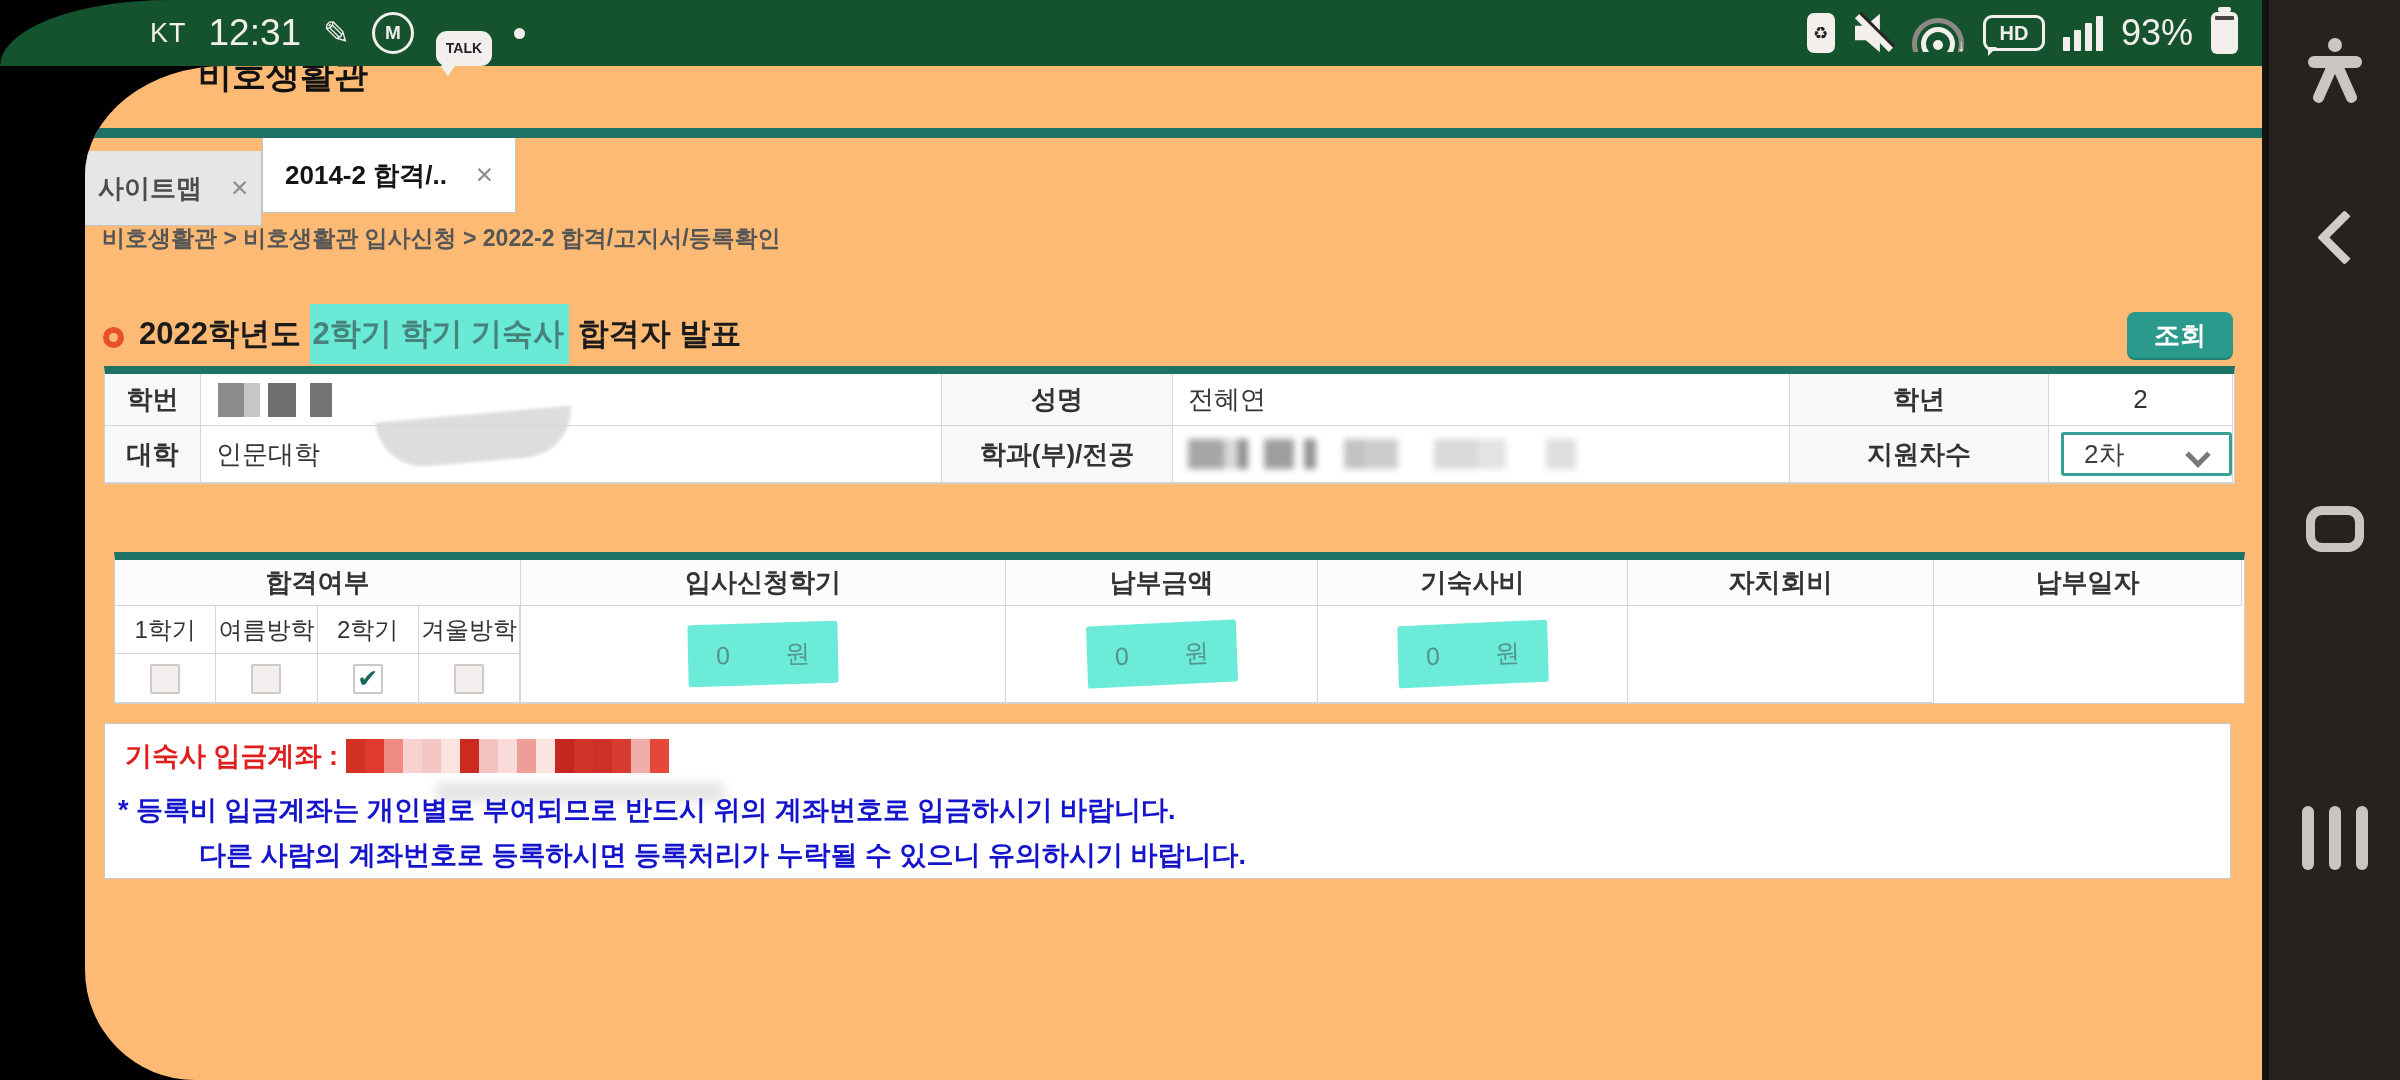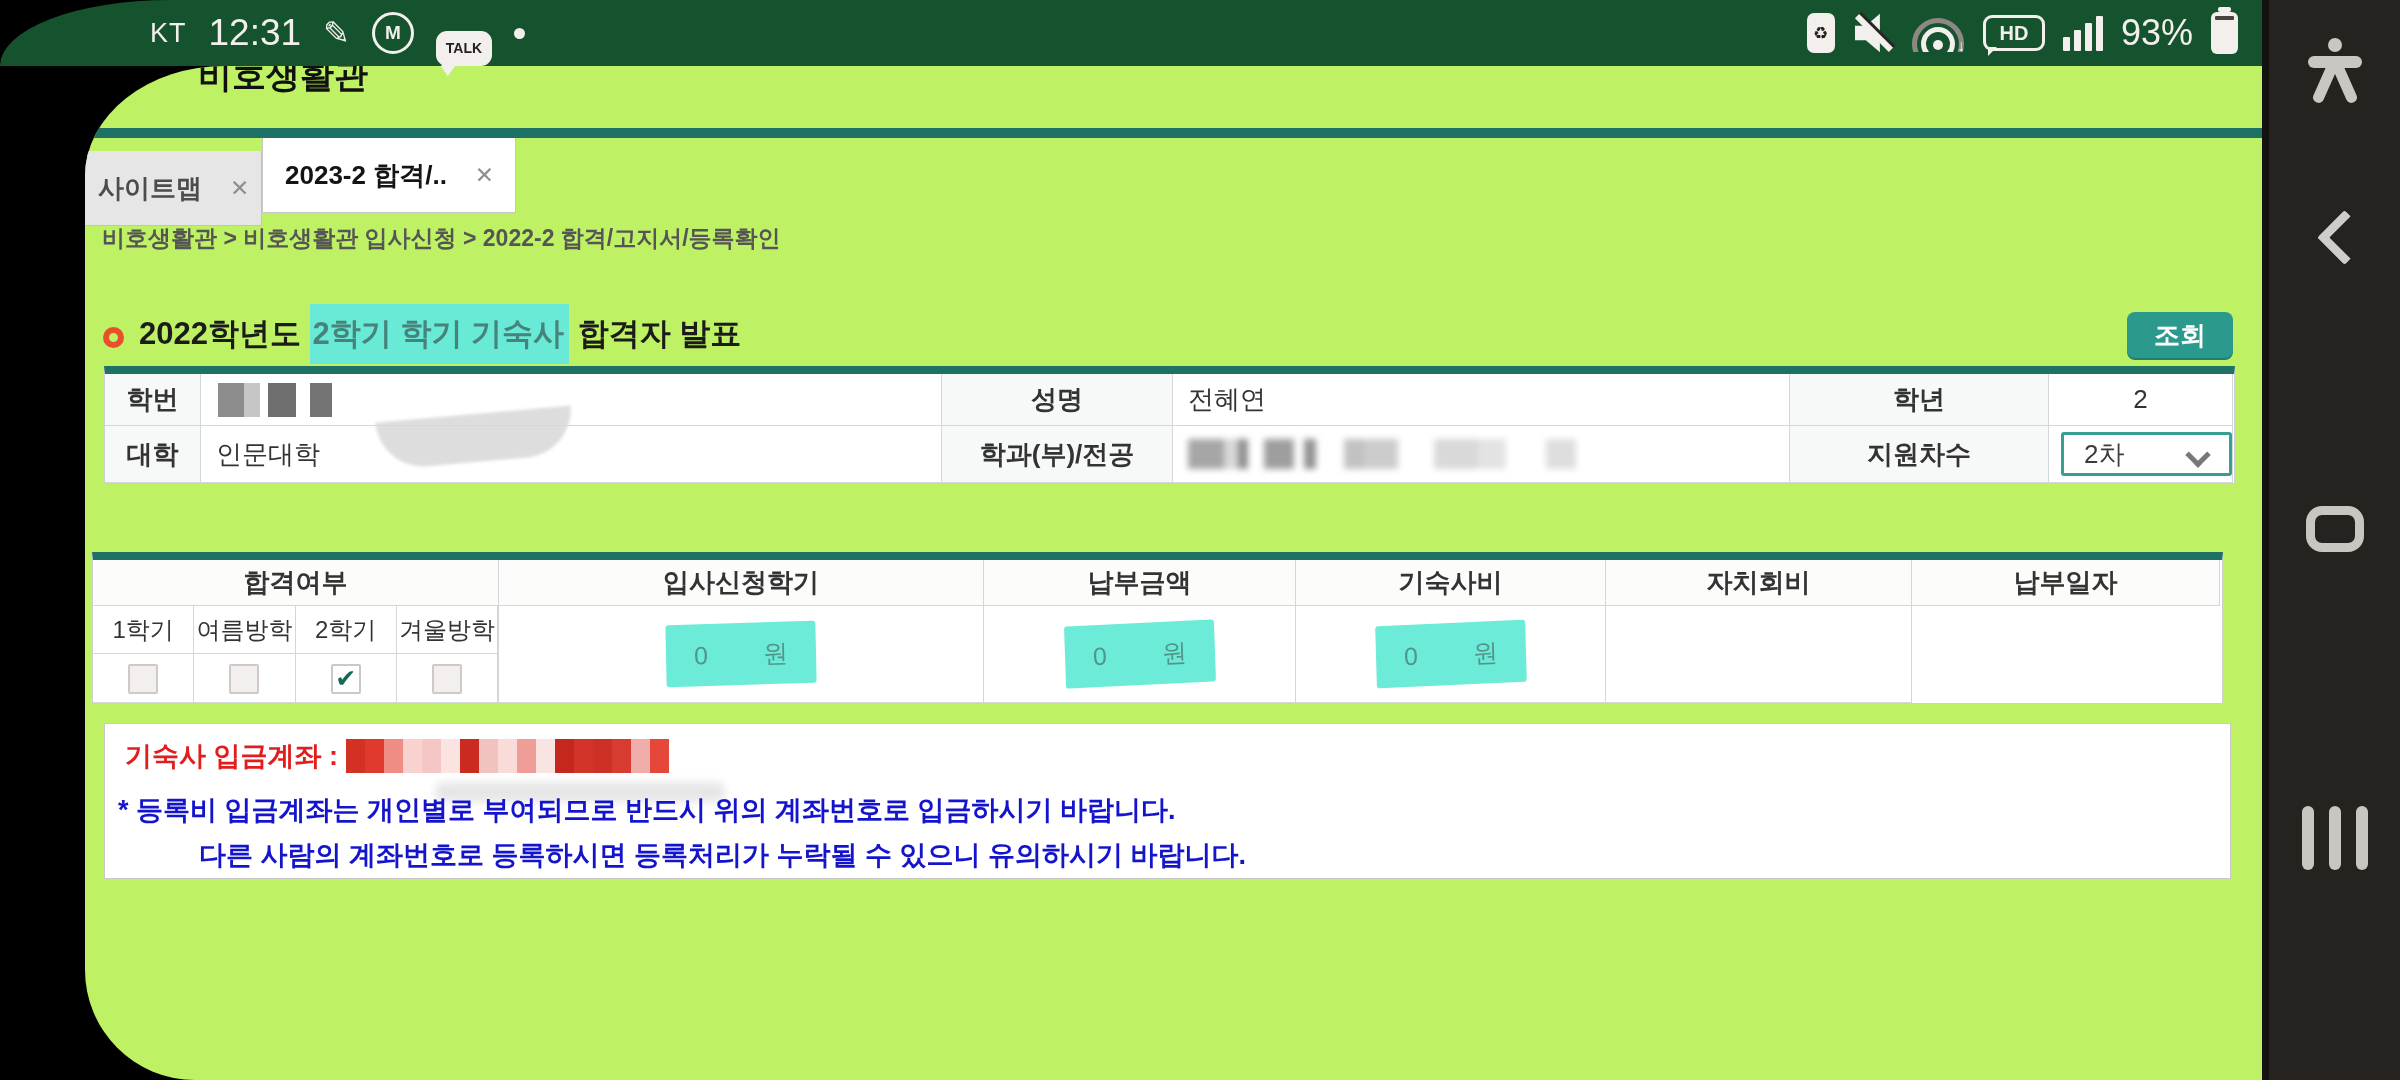--- a/index.html
+++ b/index.html
@@ -45,21 +45,21 @@
   .nav-acc .legL,.nav-acc .legR{position:absolute;top:26px;width:11px;height:40px;border-radius:5px;background:#cac7c3;}
   .nav-acc .legL{left:16px;transform:rotate(24deg);}
   .nav-acc .legR{right:16px;transform:rotate(-24deg);}
   .nav-back{position:absolute;left:50%;top:218px;width:30px;height:30px;margin-left:-10px;
             border-left:9px solid #cfccc9;border-bottom:9px solid #cfccc9;transform:rotate(45deg);border-radius:3px;}
   .nav-home{position:absolute;left:50%;transform:translateX(-50%);top:506px;width:58px;height:46px;border:9px solid #c9c6c2;border-radius:16px;box-sizing:border-box;}
   .nav-recent{position:absolute;left:50%;transform:translateX(-50%);top:806px;display:flex;gap:15px;}
   .nav-recent i{display:block;width:12px;height:64px;background:#c9c6c2;border-radius:6px;}
 
   
-  .content{position:absolute;left:85px;top:66px;width:2177px;height:1014px;background:#bef264;
+  .content{position:absolute;left:85px;top:66px;width:2177px;height:1014px;background:#fdba74;
            border-radius:140px 0 0 110px / 110px 0 0 110px;border-bottom-left-radius:110px;overflow:hidden;}
   .clipped-header{position:absolute;left:113px;top:-13px;font-size:34px;font-weight:bold;color:#111;}
   .tabline{position:absolute;left:0;top:62px;width:100%;height:10px;background:#1d7165;}
   .tab{position:absolute;top:72px;height:75px;box-sizing:border-box;display:flex;align-items:center;}
   .tab .x{color:#8f8f8f;font-size:23px;margin-left:28px;}
   .tab1{left:-2px;width:179px;background:#e6e6e6;border:1px solid #c3c3c3;border-top:none;padding-left:14px;font-size:26px;color:#4c4c4c;font-weight:600;margin-top:13px;}
   .tab2{left:177px;width:254px;background:#fff;border:1px solid #c6c6c6;border-top:none;padding-left:22px;font-size:26px;color:#141414;font-weight:bold;}
   .breadcrumb{position:absolute;left:17px;top:157px;font-size:23px;font-weight:600;color:#555;}
 
   .bullet{position:absolute;left:18px;top:261px;width:9px;height:9px;border:6px solid #e7502a;border-radius:50%;}
@@ -80,21 +80,21 @@
   .redact-id i{display:block;height:34px;}
   .smudge-arc{position:absolute;left:292px;top:348px;width:196px;height:48px;background:#d8d8d8;opacity:.85;
               border-radius:0 0 110px 110px;transform:rotate(-5deg);filter:blur(1.5px);z-index:2;}
   .blur-major{display:flex;align-items:center;height:30px;filter:blur(3px);}
   .blur-major i{display:block;height:30px;}
   .dd{width:172px;height:44px;border:3px solid #38a093;border-radius:3px;background:#fff;display:flex;align-items:center;box-sizing:border-box;margin-left:12px;position:relative;}
   .dd .ddtext{margin-left:20px;font-size:26px;color:#3c3c3c;}
   .dd .chev{position:absolute;right:22px;top:11px;width:13px;height:13px;border-right:5px solid #787878;border-bottom:5px solid #787878;transform:rotate(45deg);}
 
   
-  .t2{position:absolute;left:7px;top:486px;width:2129px;border:1px solid #ccd0d2;border-top:8px solid #1d7165;background:#fff;}
+  .t2{position:absolute;left:29px;top:486px;width:2129px;border:1px solid #ccd0d2;border-top:8px solid #1d7165;background:#fff;}
   .t2-head,.t2-body{display:grid;grid-template-columns:406px 485px 312px 310px 306px 308px;}
   .t2-head .c{height:46px;justify-content:center;background:#fcfcfb;font-weight:600;color:#333;}
   .t2-body .c{height:97px;}
   .acc-cell{justify-content:center;white-space:nowrap;}
   .semgrid{display:grid;grid-template-columns:repeat(4,1fr);grid-template-rows:48px 49px;width:100%;height:100%;}
   .semgrid .s{border-right:1px solid #d3d7d9;display:flex;align-items:center;justify-content:center;font-size:24px;color:#333;box-sizing:border-box;}
   .semgrid .s.r1{border-bottom:1px solid #d3d7d9;}
   .cb{width:30px;height:30px;border:2px solid #cfcac6;background:#f2efee;border-radius:2px;box-sizing:border-box;display:flex;align-items:center;justify-content:center;}
   .cb.on{background:#fff;border-color:#c9c9c9;color:#15695a;font-size:25px;font-weight:bold;}
   .pcell{justify-content:center;}
@@ -174,21 +174,21 @@
 
     <div class="clipped-header">비호생활관</div>
 
     <div class="tabline"></div>
 
     <div class="tab tab1">
       <span>사이트맵</span>
       <span class="x">✕</span>
     </div>
     <div class="tab tab2">
-      <span>2023-2 합격/..</span>
+      <span>2014-2 합격/..</span>
       <span class="x">✕</span>
     </div>
 
     <div class="breadcrumb">비호생활관 &gt; 비호생활관 입사신청 &gt; 2022-2 합격/고지서/등록확인</div>
 
     <span class="bullet"></span>
     <div class="pagetitle"><span>2022학년도 </span><span class="hl">2학기 학기 기숙사</span><span> 합격자 발표</span></div>
     <div class="sel-handle"></div>
 
     <button class="btn-search">조회</button>

